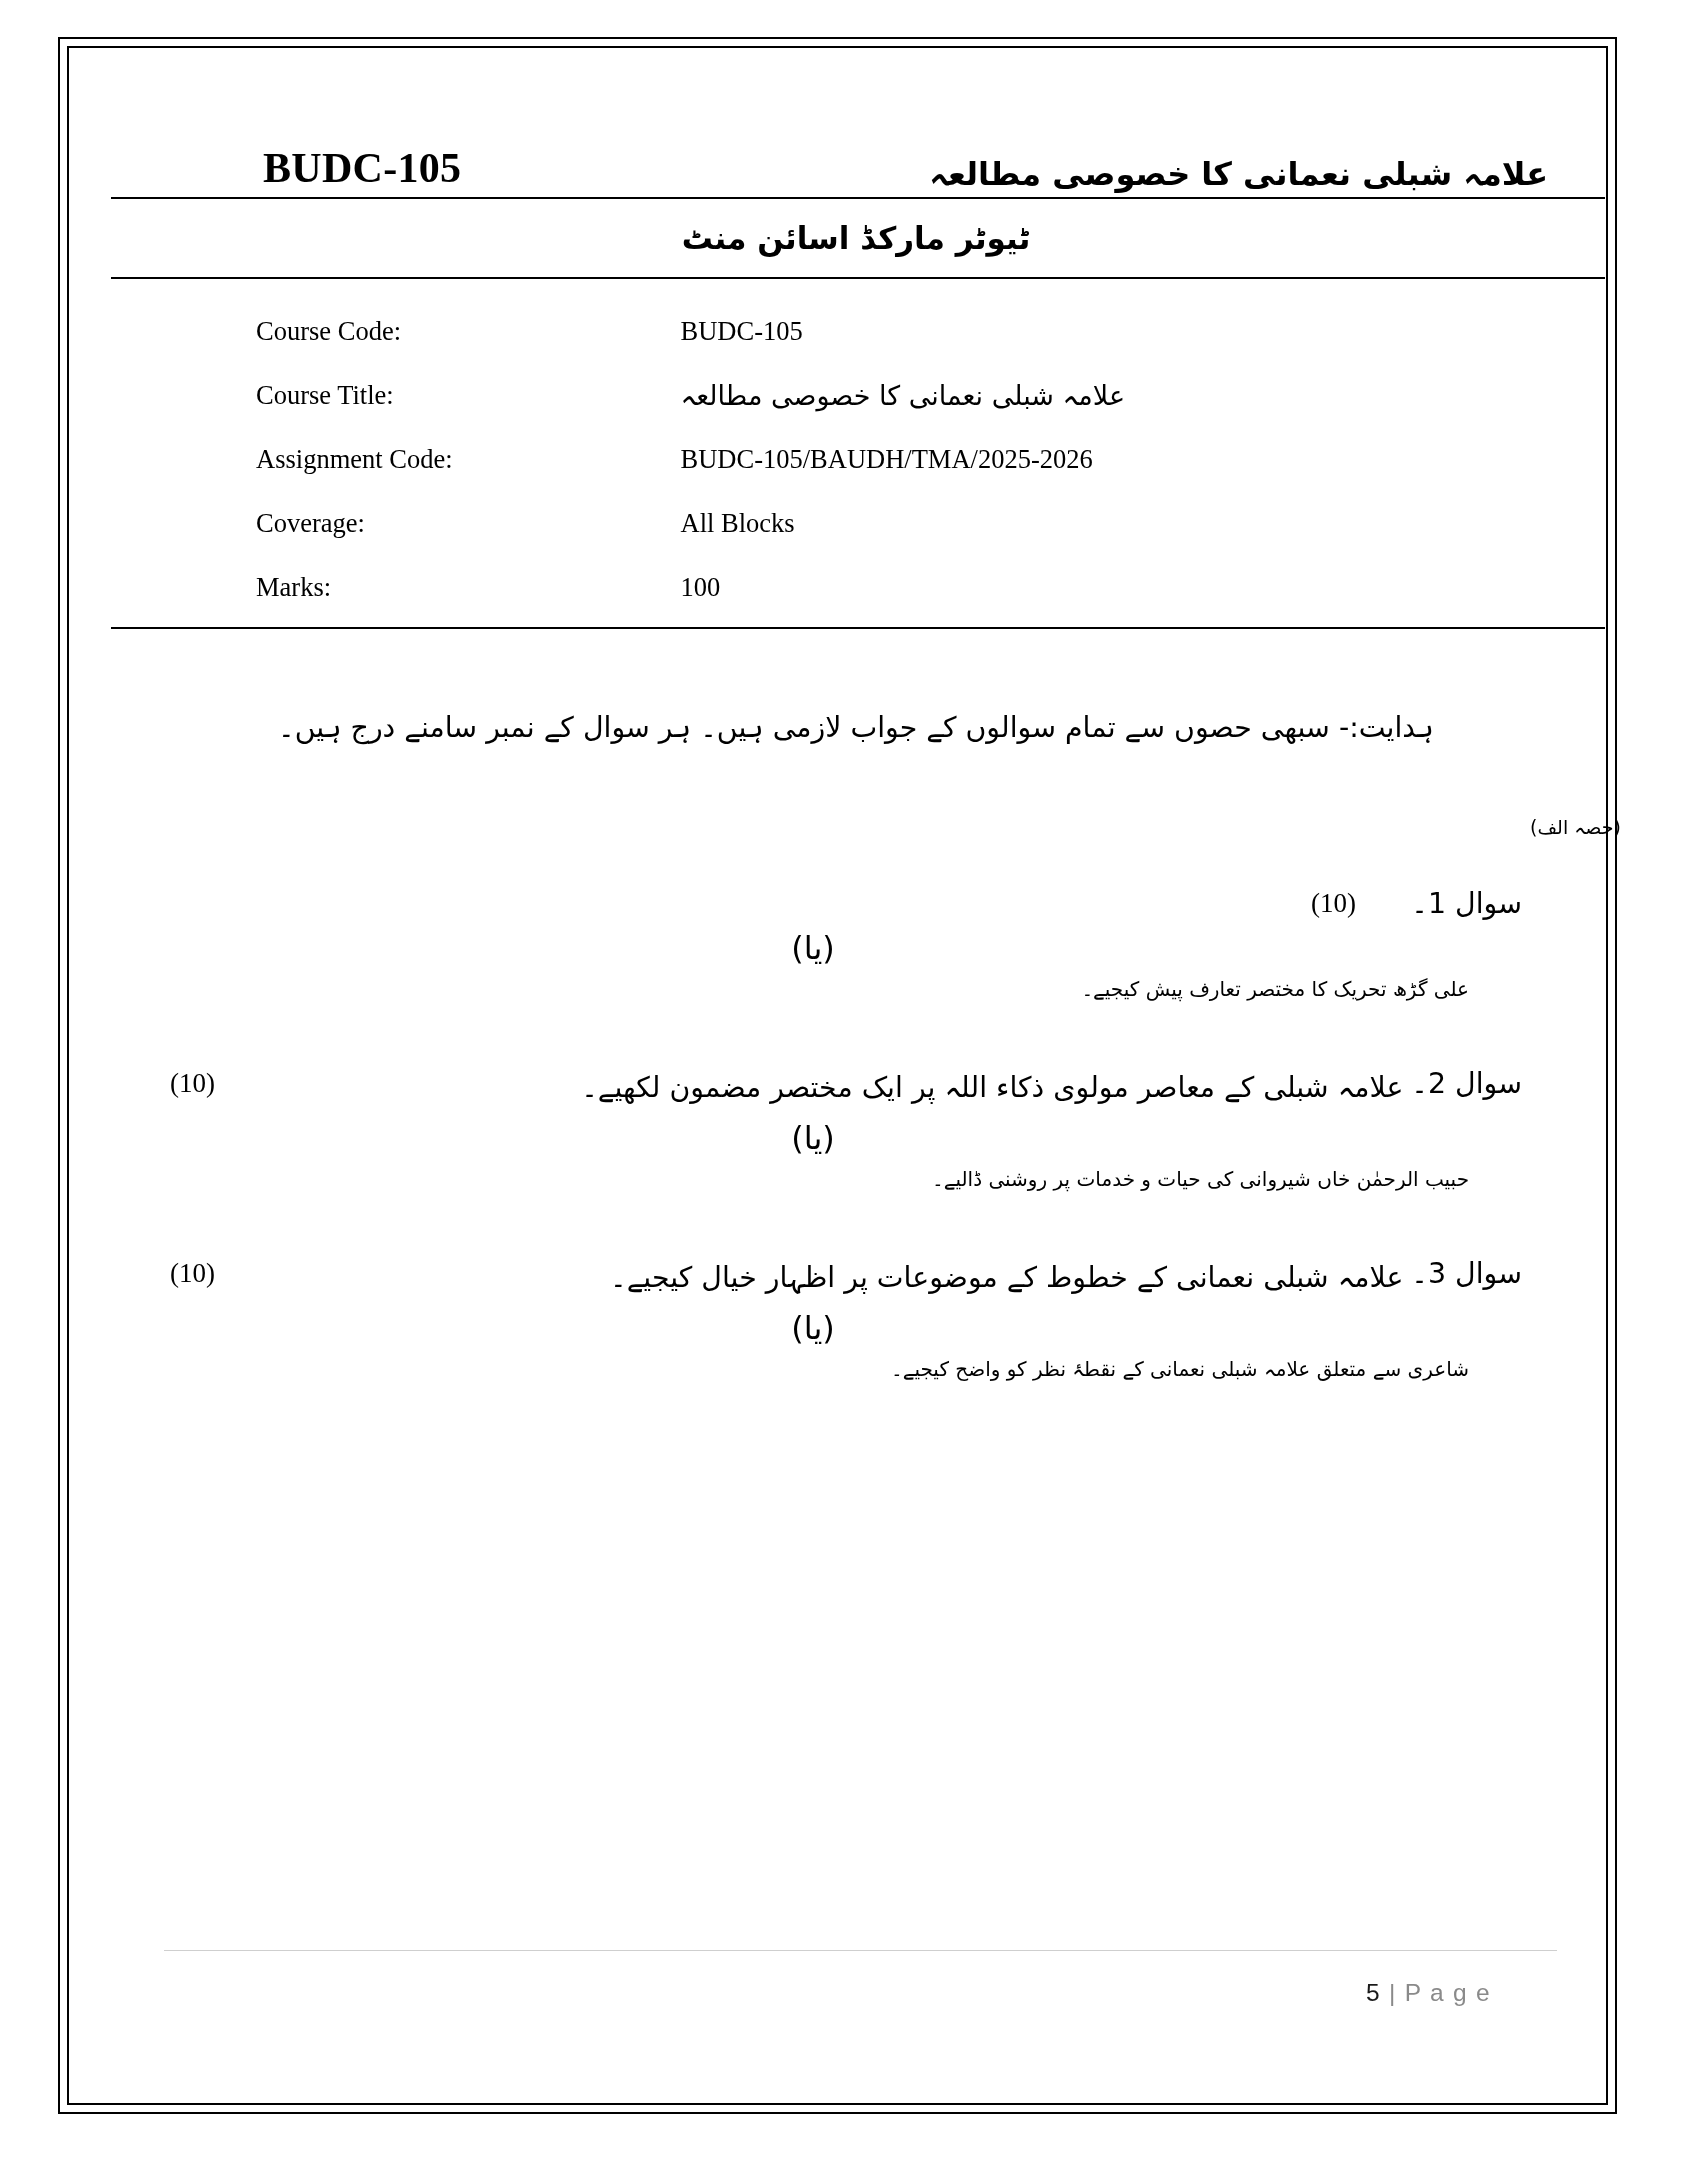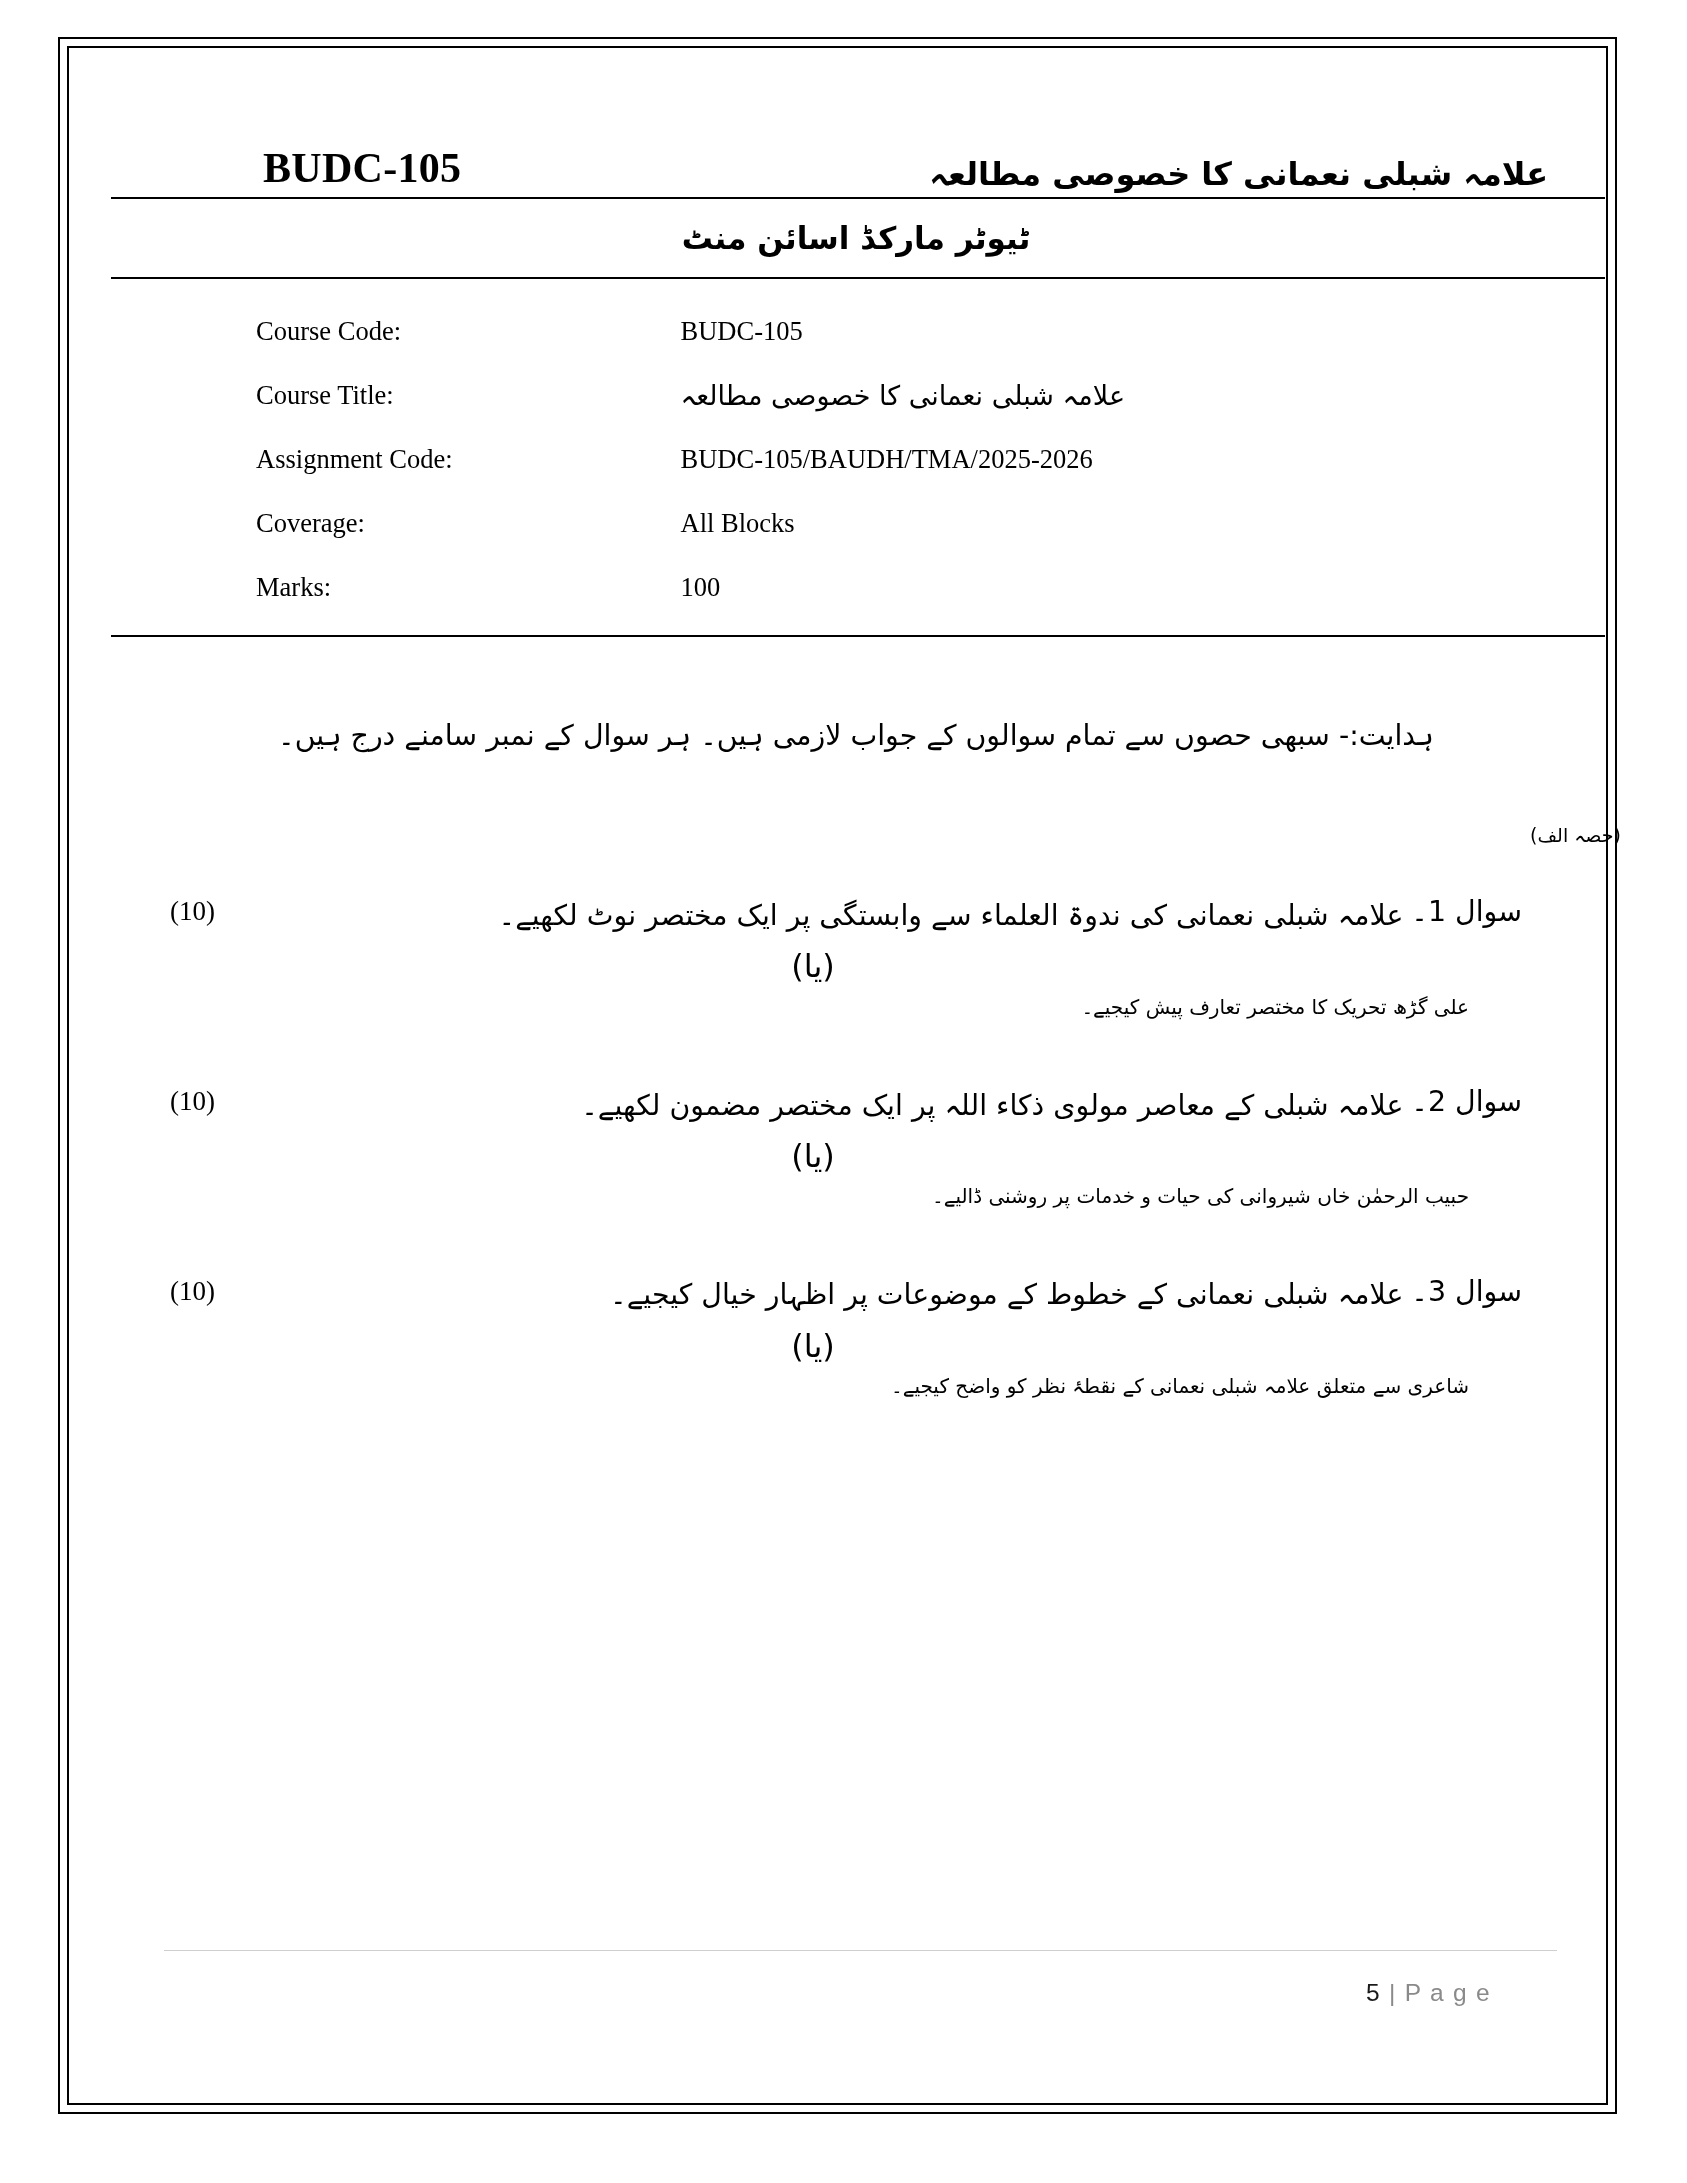--- a/index.html
+++ b/index.html
@@ -82,21 +82,21 @@
     font-size: 31px;
     direction: rtl;
     unicode-bidi: embed;
     font-family: "DejaVu Sans", "Liberation Sans", sans-serif;
     font-weight: 600;
     letter-spacing: 0.7px;
   }
 
   
   .meta-table {
-    margin: 20px 0 16px 0;
+    margin: 20px 0 8px 0;
     padding: 6.6px 0 17px 0;
     width: 100%;
     border-collapse: collapse;
   }
   .meta-table tr { height: 64px; }
   .meta-label {
     width: 397px;
     padding-left: 165px;
     font-size: 26.5px;
     font-family: "Liberation Serif", "DejaVu Serif", serif;
@@ -261,21 +261,20 @@
 
   <div class="instructions">ہدایت:- سبھی حصوں سے تمام سوالوں کے جواب لازمی ہیں۔ ہر سوال کے نمبر سامنے درج ہیں۔</div>
 
   <div class="section-heading">(حصہ الف)</div>
 
   <div class="questions">
 
     <div class="question-block">
       <div class="q-main-row">
         <div class="q-number">سوال 1۔</div>
-        <div class="q-text">علامہ شبلی نعمانی کی ندوۃ العلماء سے وابستگی پر ایک مختصر نوٹ لکھیے۔</div>
         <div class="q-marks">(10)</div>
       </div>
       <div class="q-or">(یا)</div>
       <div class="q-alt">علی گڑھ تحریک کا مختصر تعارف پیش کیجیے۔</div>
     </div>
 
     <div class="question-block">
       <div class="q-main-row">
         <div class="q-number">سوال 2۔</div>
         <div class="q-text">علامہ شبلی کے معاصر مولوی ذکاء اللہ پر ایک مختصر مضمون لکھیے۔</div>

